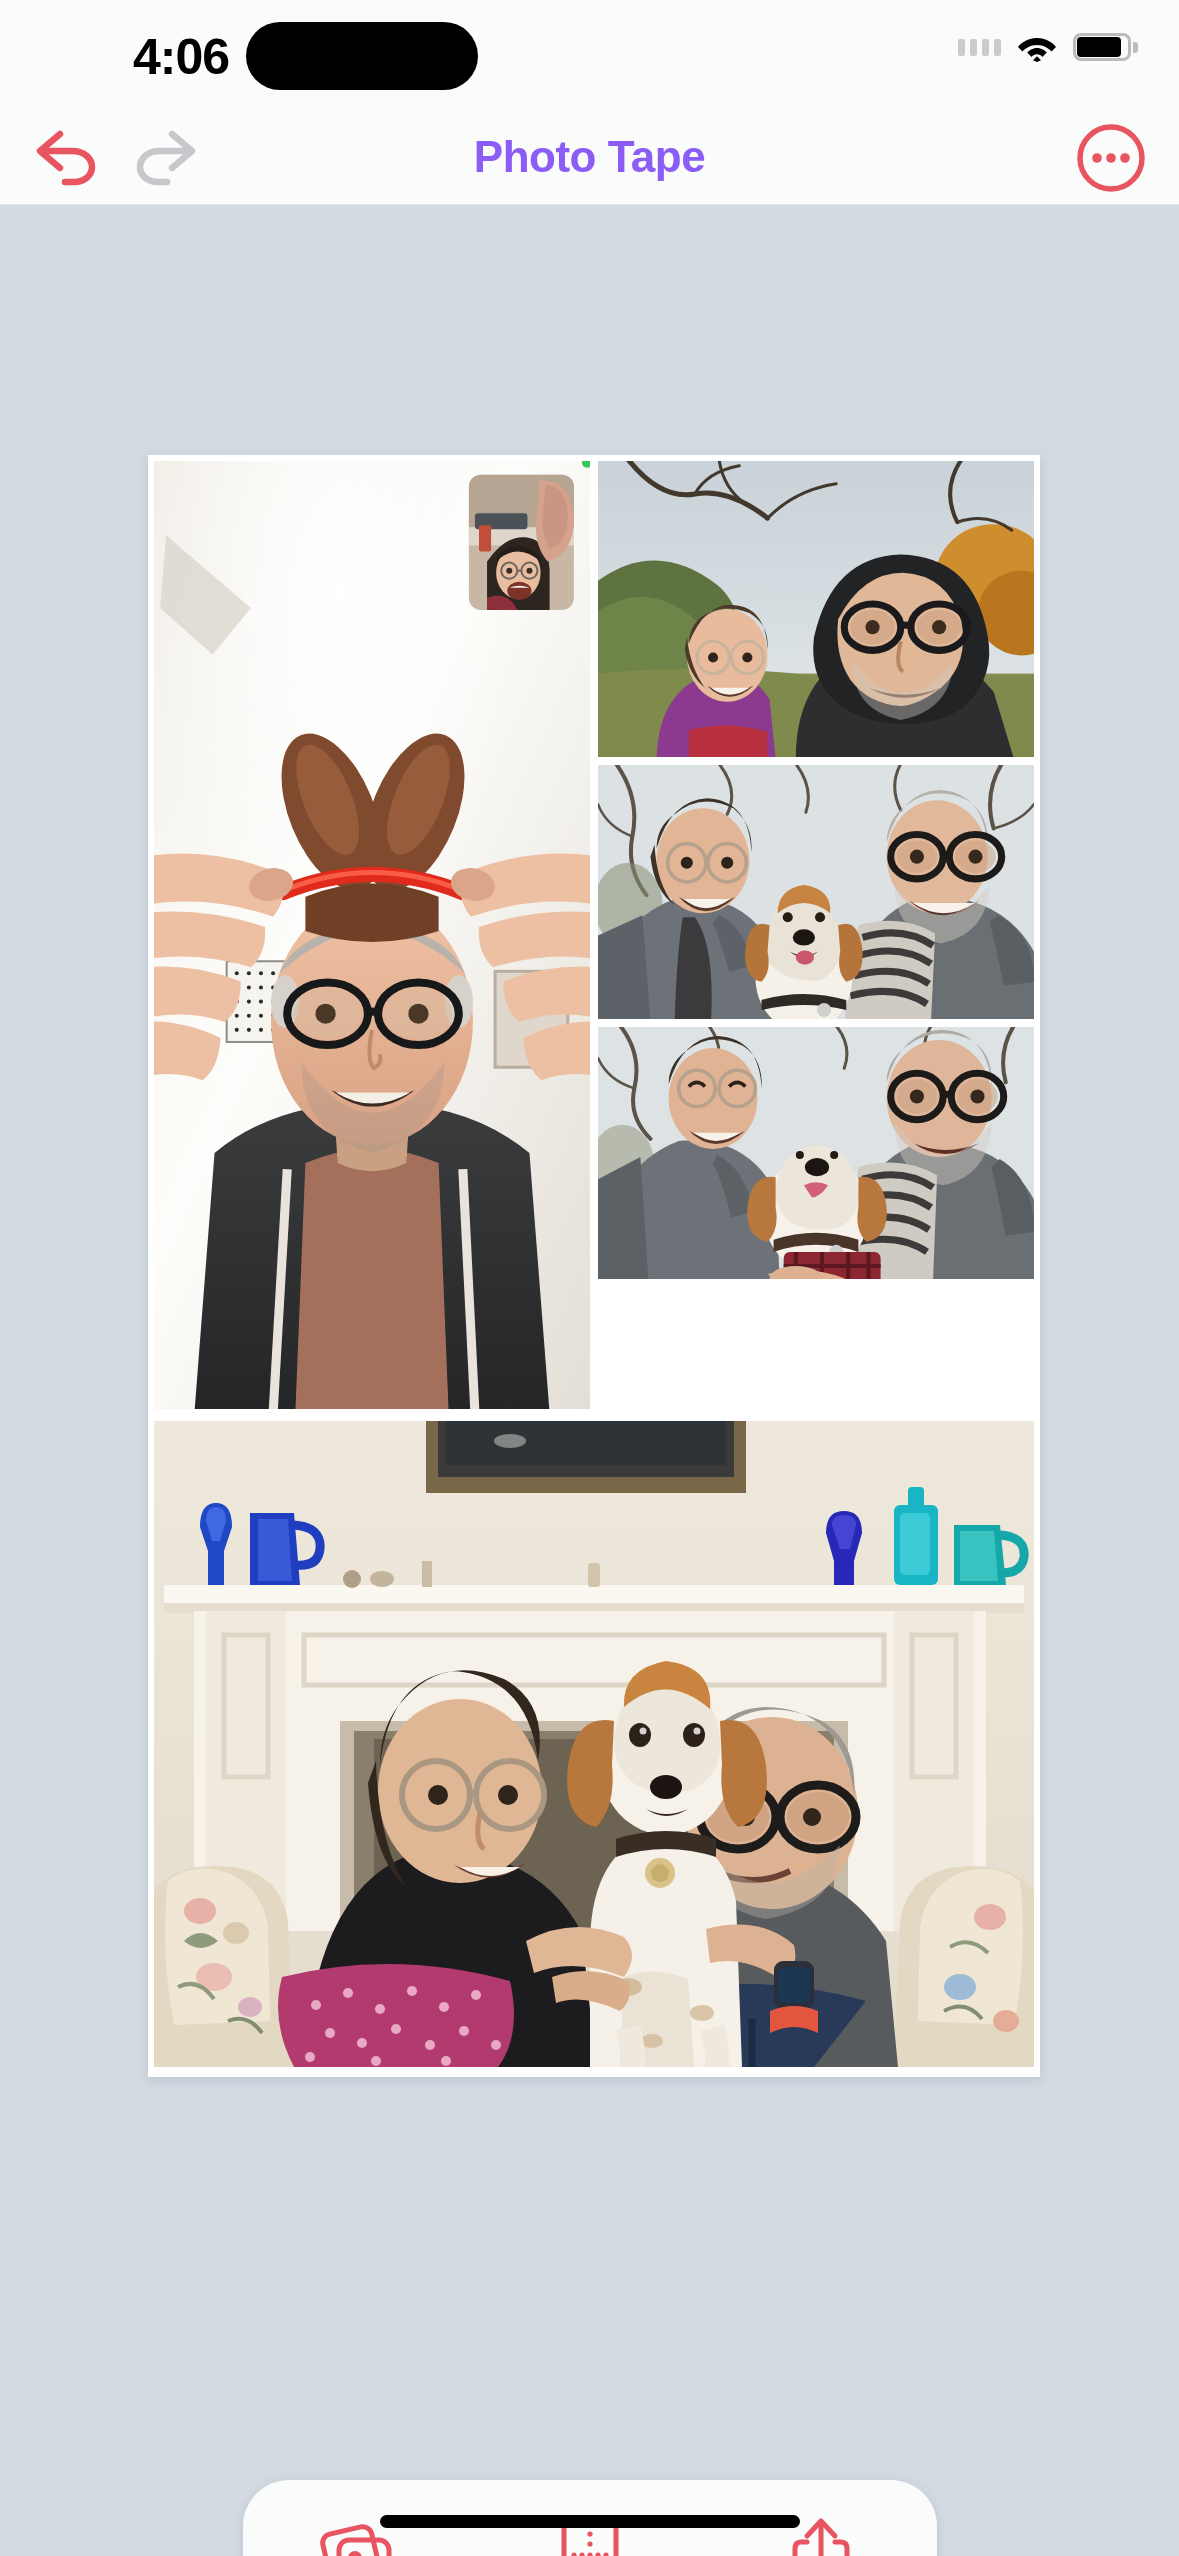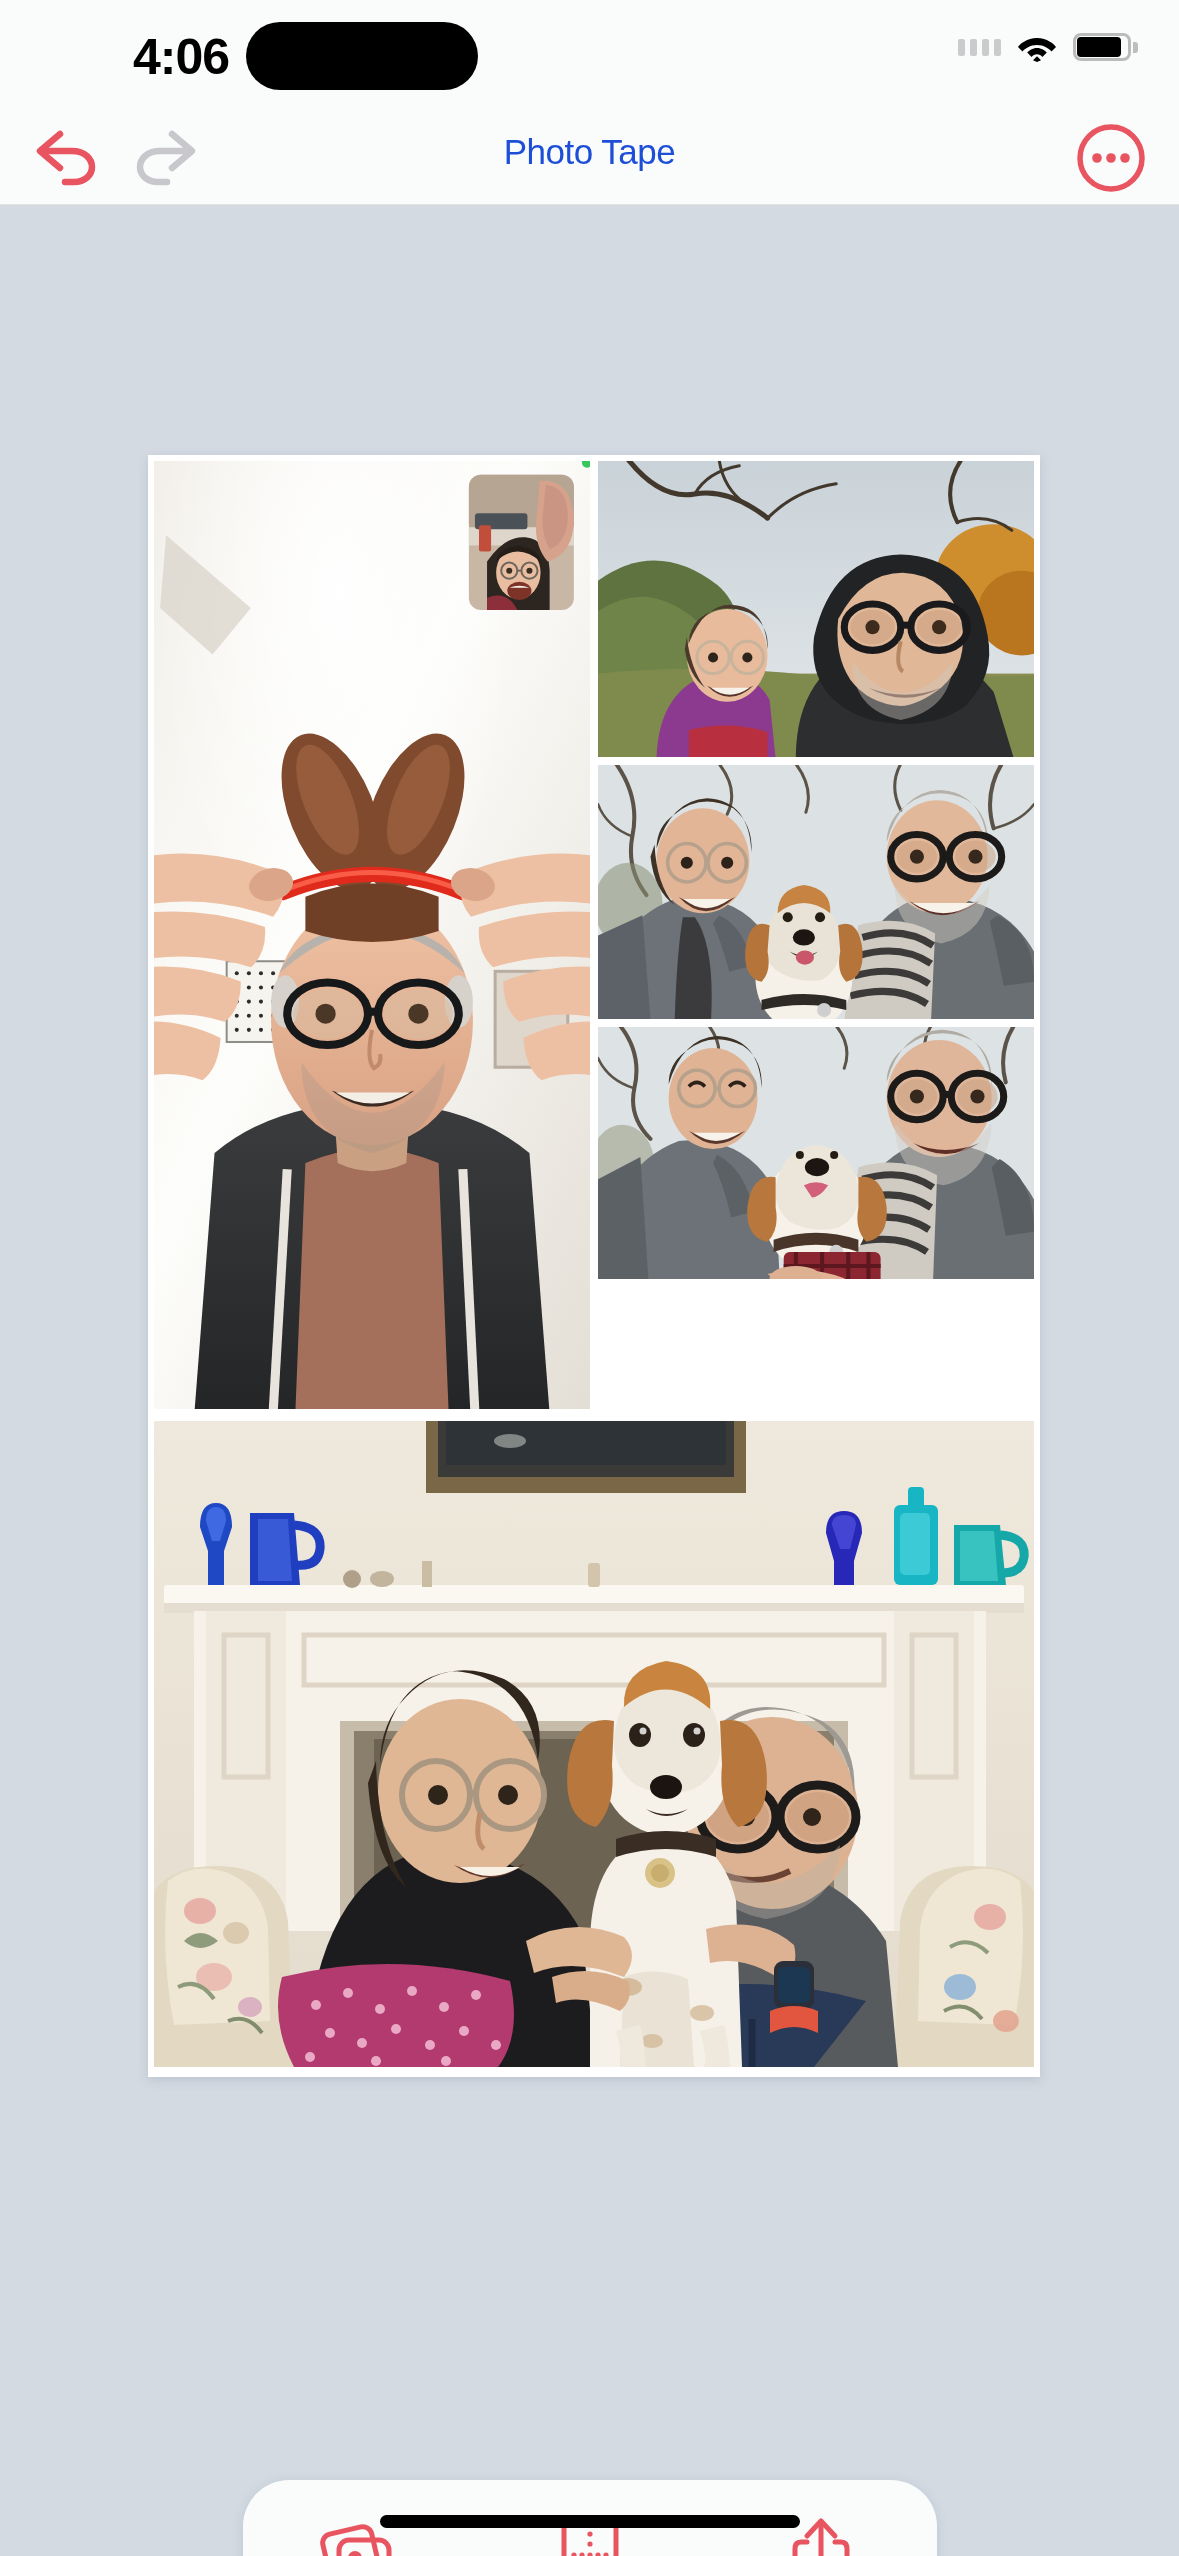--- a/index.html
+++ b/index.html
@@ -39,21 +39,21 @@
   .battery .tip { position: absolute; right: -7px; top: 9px; width: 5px; height: 11px; border-radius: 0 3px 3px 0; background: #bbbdbf; }
 
   
   .navbar {
     position: absolute; top: 108px; left: 0; width: 1179px; height: 97px;
     background: #fafbfb;
     border-bottom: 1px solid #e2e4e6;
   }
   .nav-title {
     position: absolute; left: 0; right: 0; top: 24px;
-    text-align: center; font-size: 35px; font-weight: 400; color: #1d4ed8;
+    text-align: center; font-size: 44px; font-weight: 700; color: #8b5cf6;
     letter-spacing: -0.5px;
   }
   .nav-btn { position: absolute; display: flex; align-items: center; justify-content: center; cursor: pointer; }
   .nav-undo { left: 22px; top: 10px; width: 92px; height: 80px; }
   .nav-redo { left: 118px; top: 10px; width: 92px; height: 80px; }
   .nav-more { right: 30px; top: 12px; width: 76px; height: 76px; }
 
   
   .canvas { position: absolute; top: 205px; left: 0; width: 1179px; height: 2351px; background: #d3dae2; }
 

